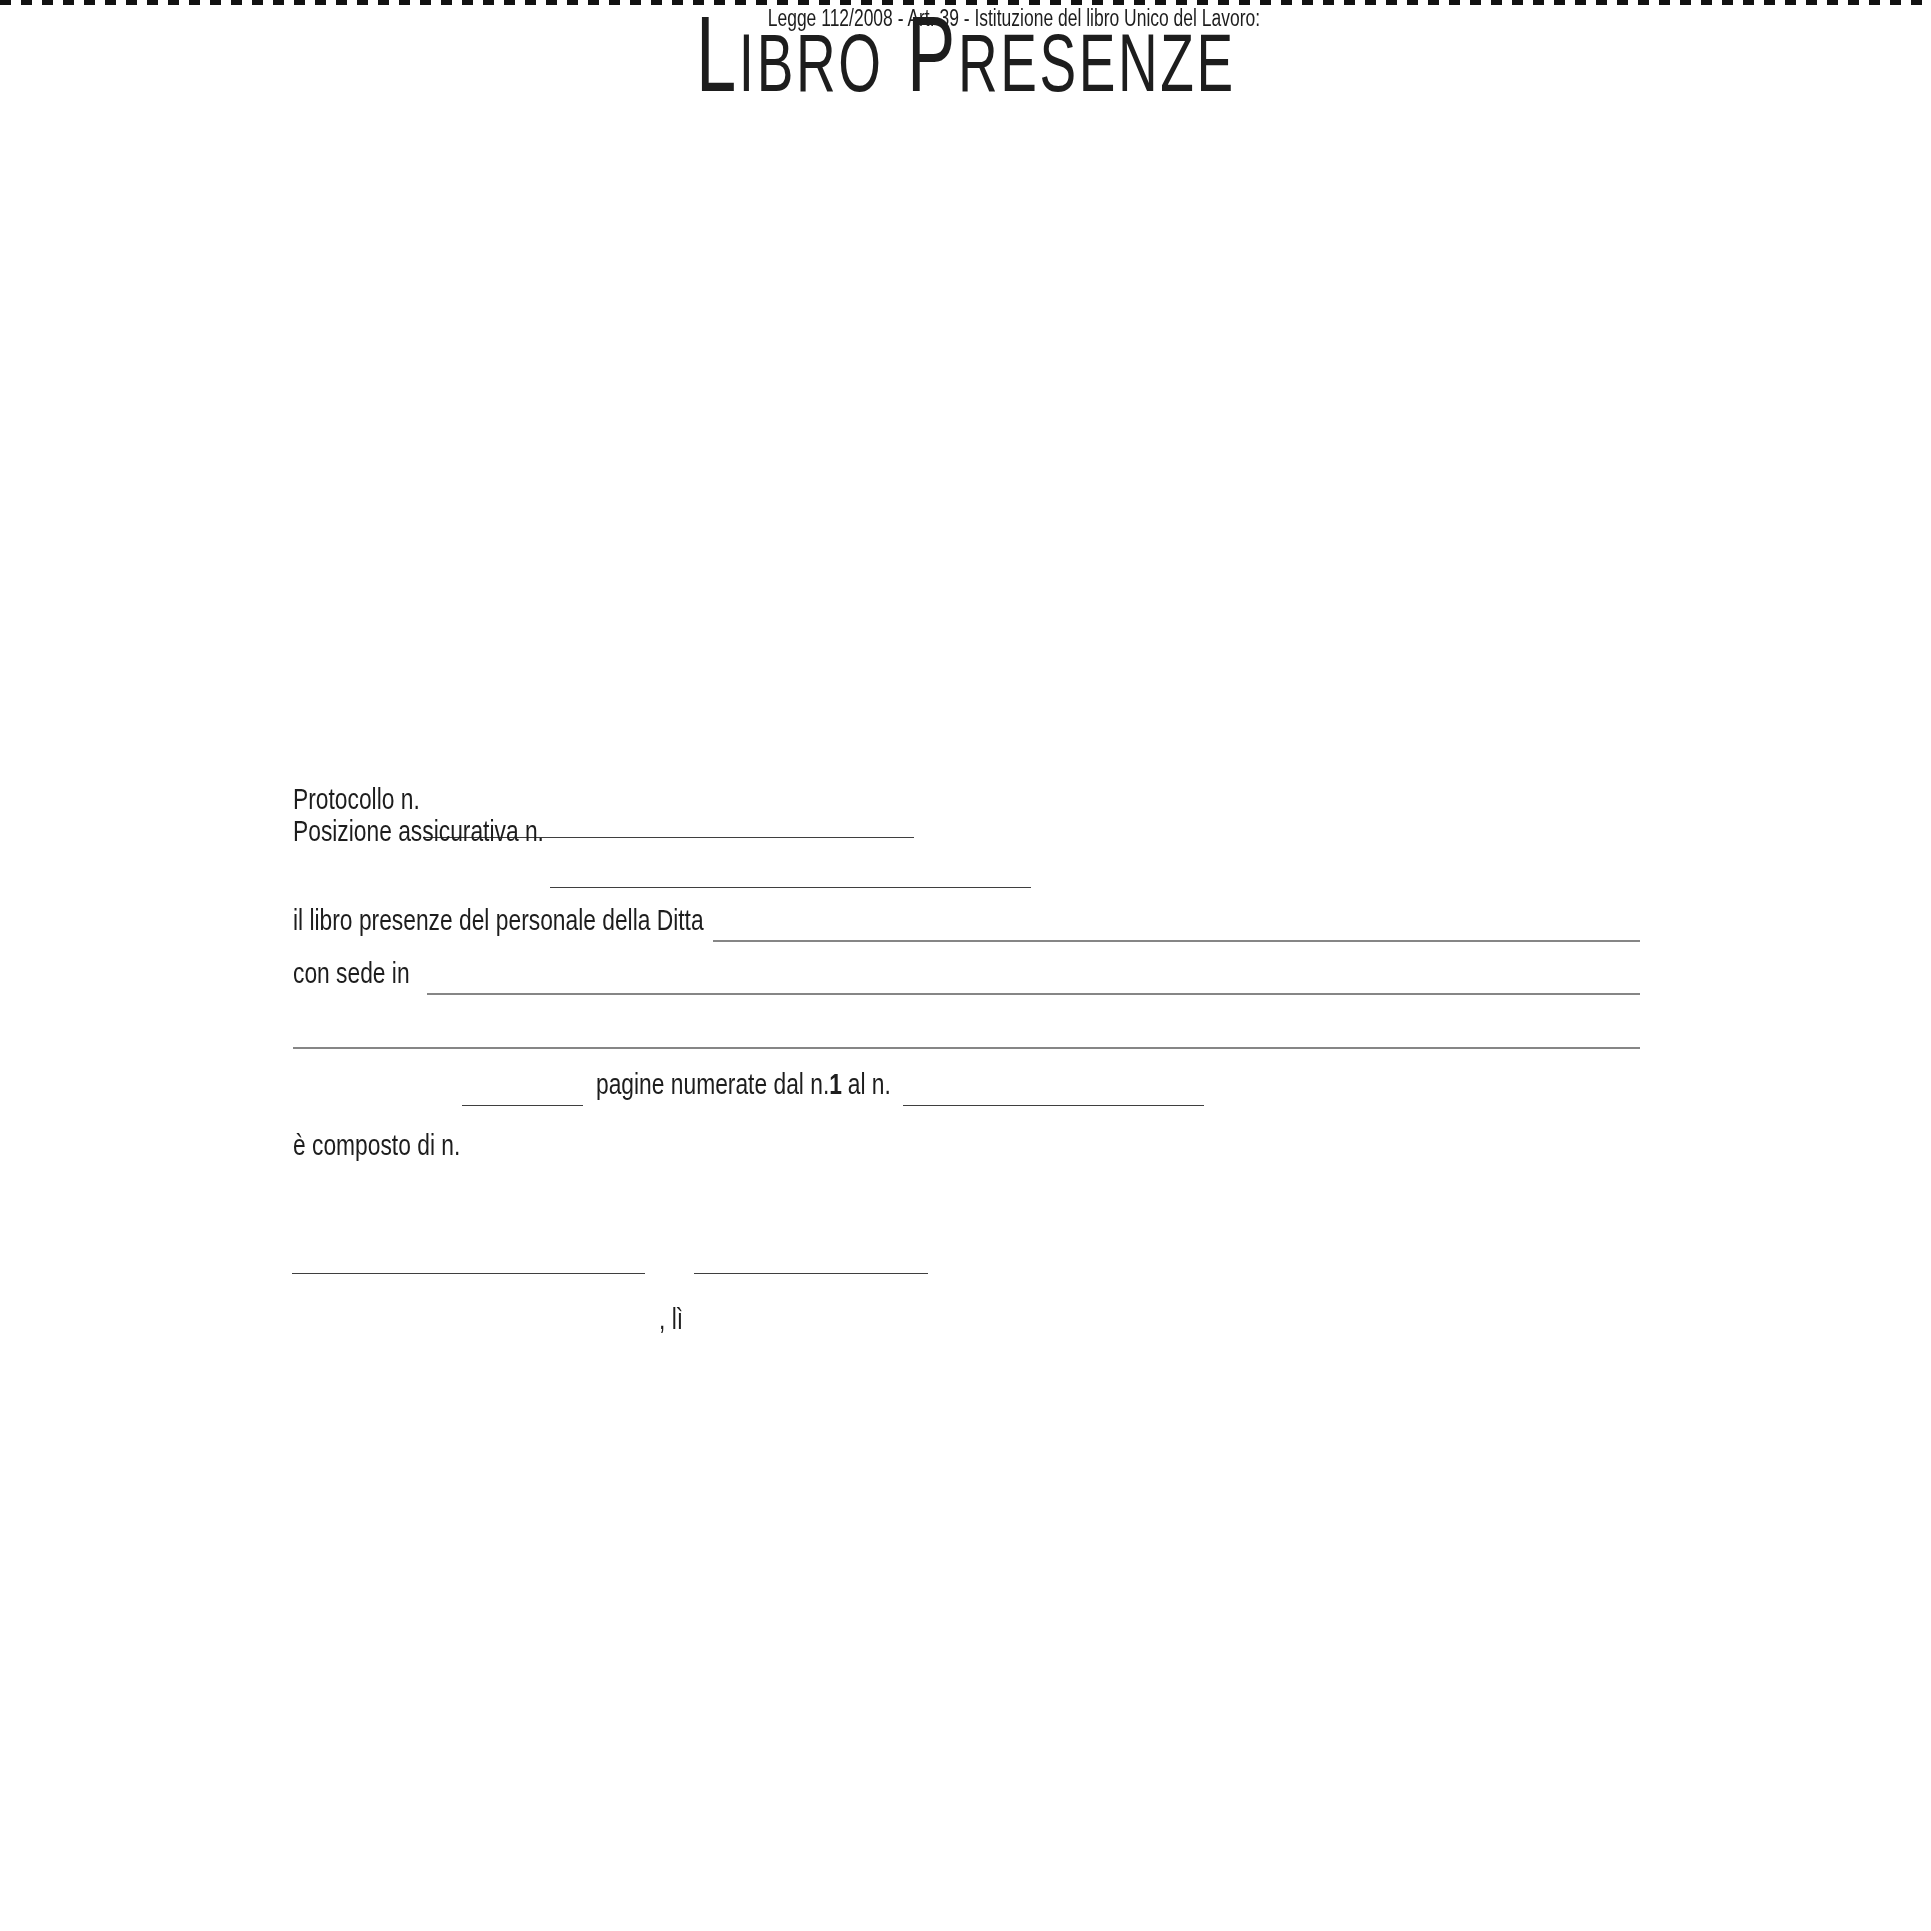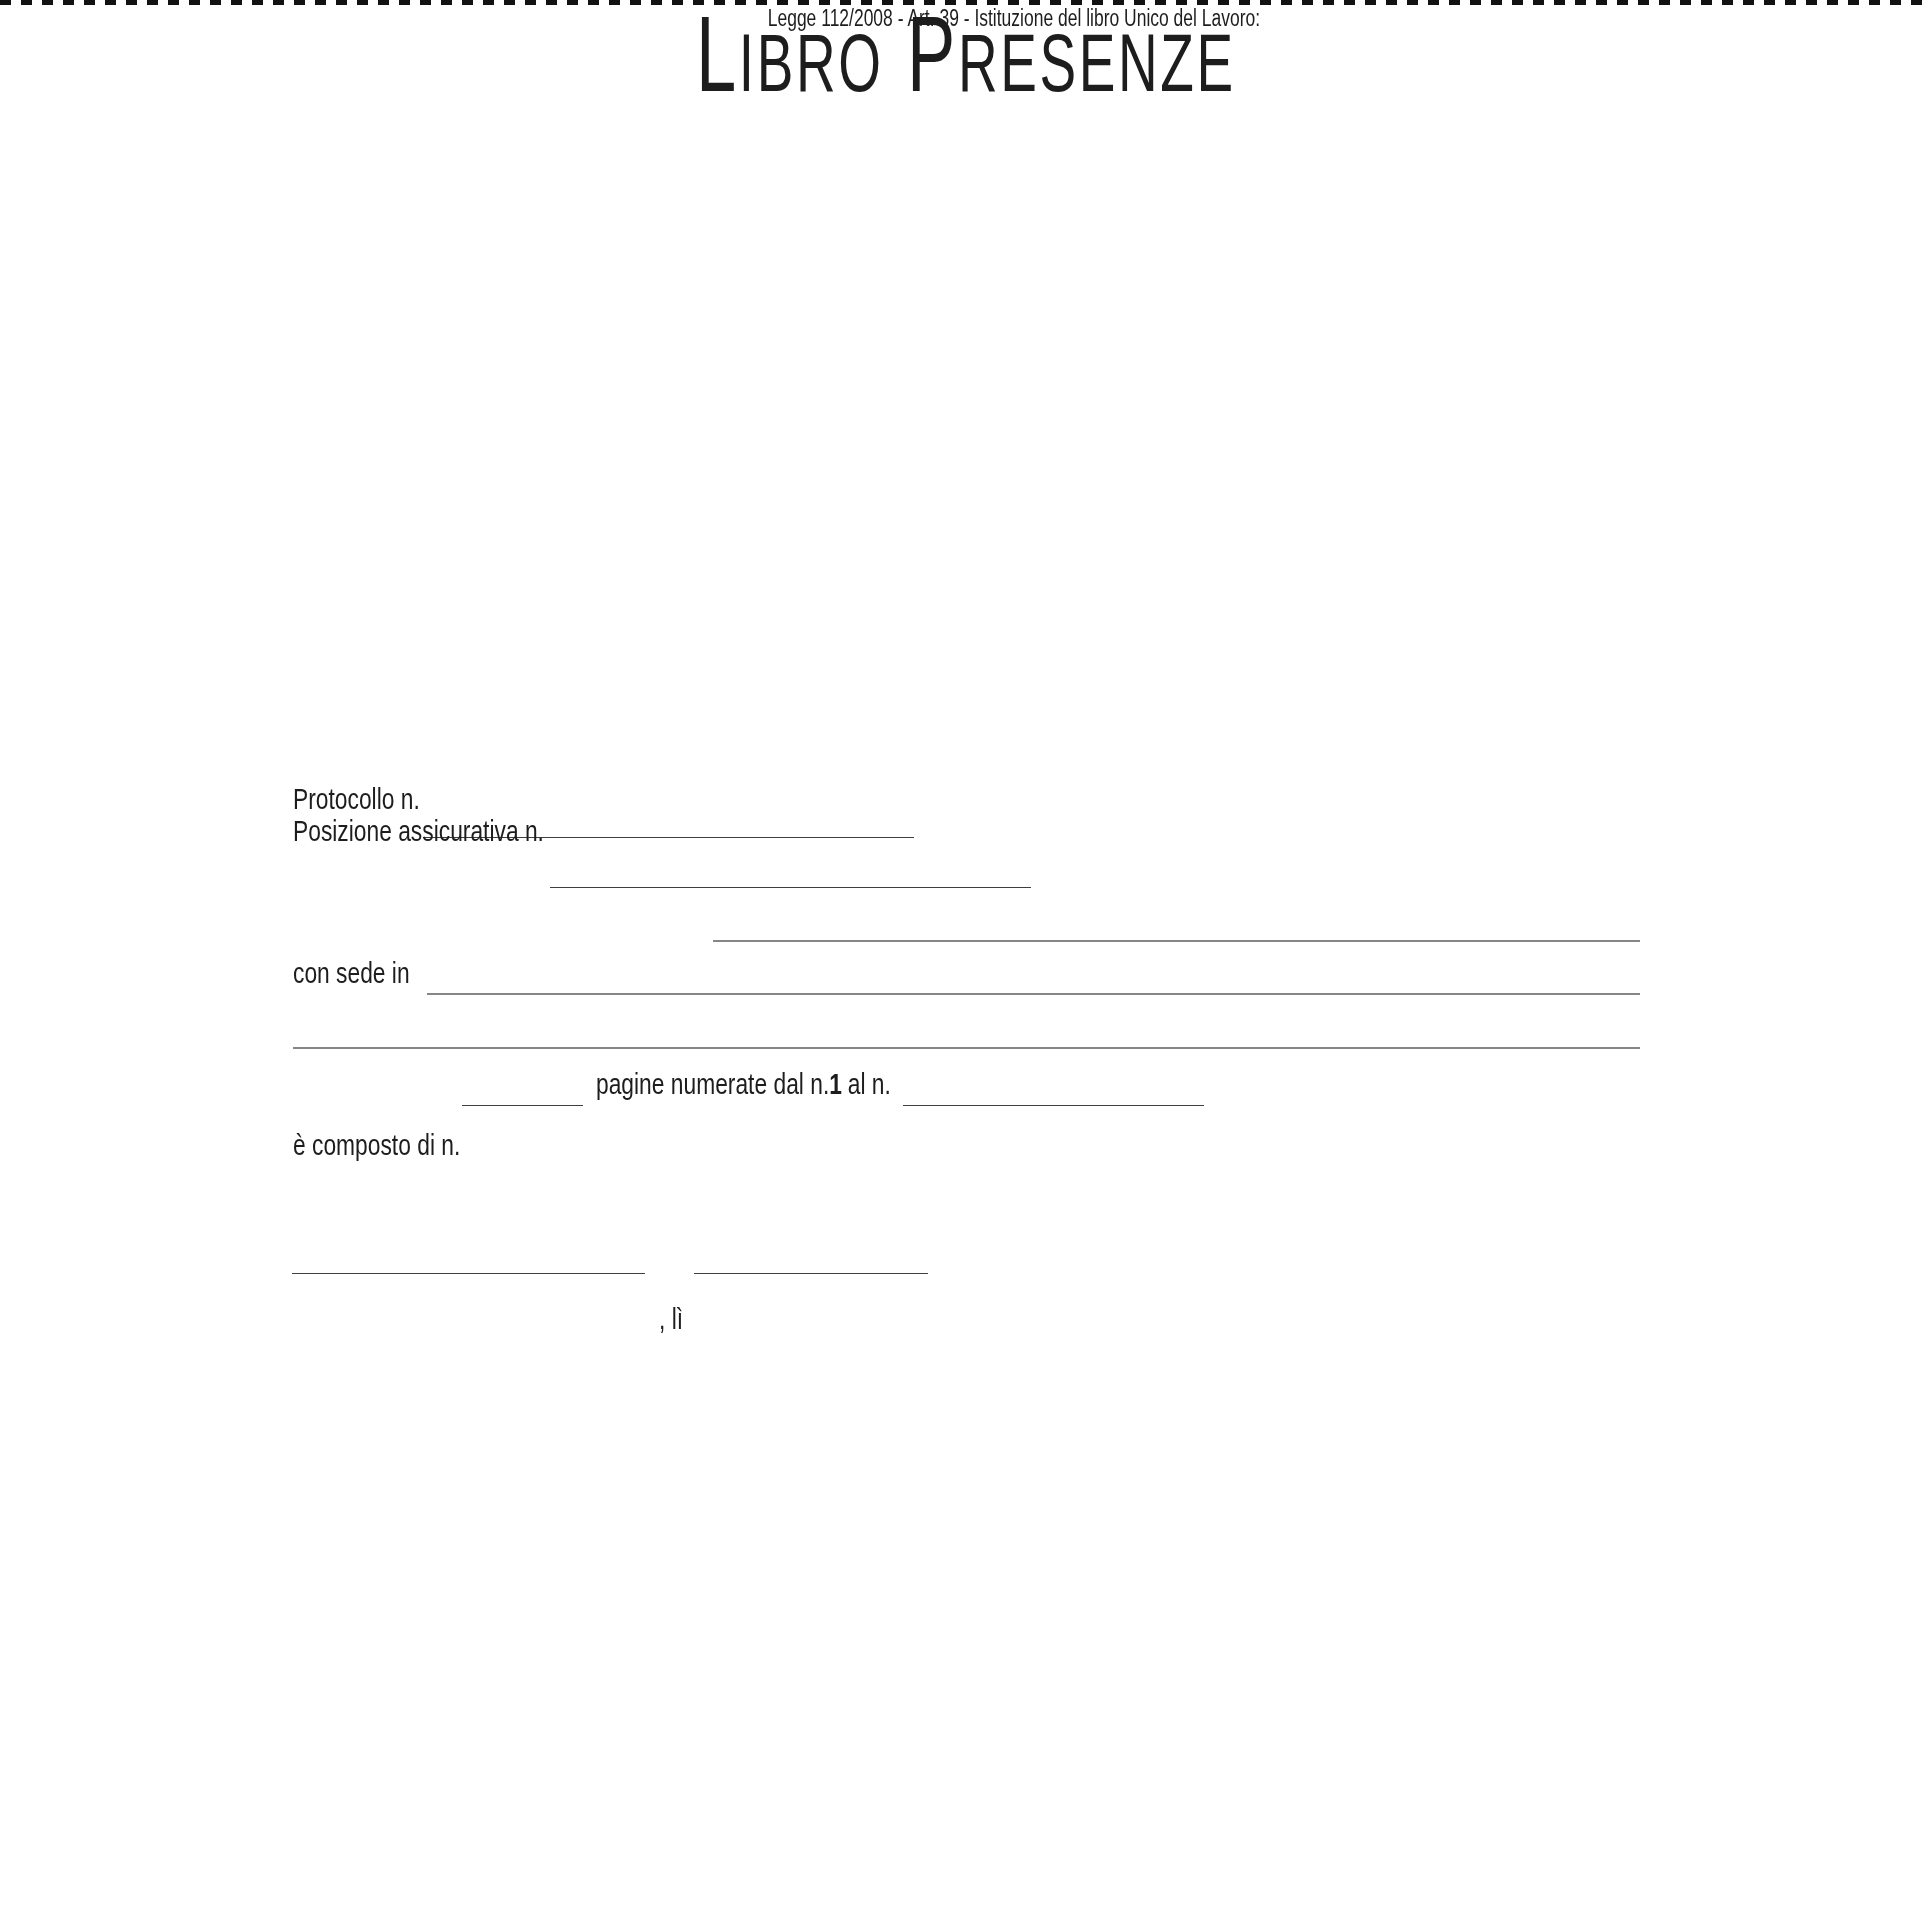--- a/index.html
+++ b/index.html
@@ -51,20 +51,23 @@
   <div class="lbl" style="left:293px; top:784px;">
     <span class="cx">Protocollo n.</span>
   </div>
   <div class="fline dark" style="left:423px; top:804px; width:491px;"></div>
 
   <div class="lbl" style="left:293px; top:816px;">
     <span class="cx">Posizione assicurativa n.</span>
   </div>
   <div class="fline dark" style="left:550px; top:854px; width:481px;"></div>
 
+  <div class="lbl" style="left:293px; top:905px;">
+    <span class="cx">il libro presenze del personale della Ditta</span>
+  </div>
   <div class="fline gray" style="left:713px; top:907px; width:927px;"></div>
 
   <div class="lbl" style="left:293px; top:958px;">
     <span class="cx">con sede in</span>
   </div>
   <div class="fline gray" style="left:427px; top:960px; width:1213px;"></div>
 
   <div class="fline gray" style="left:293px; top:1014px; width:1347px;"></div>
 
   <div class="lbl" style="left:293px; top:1130px;">

